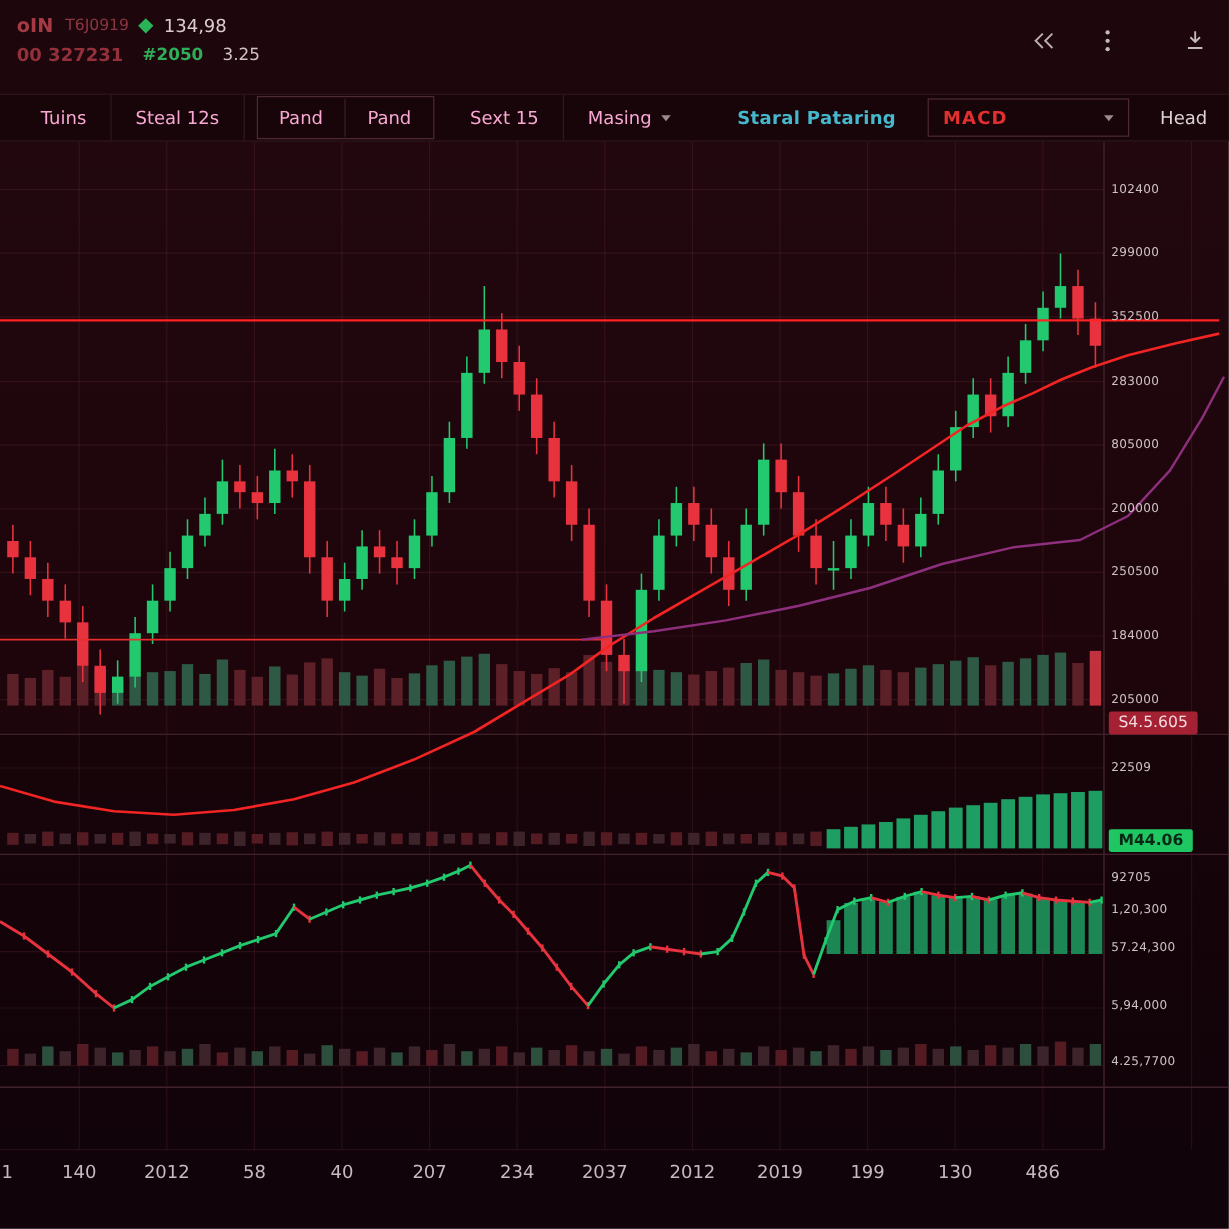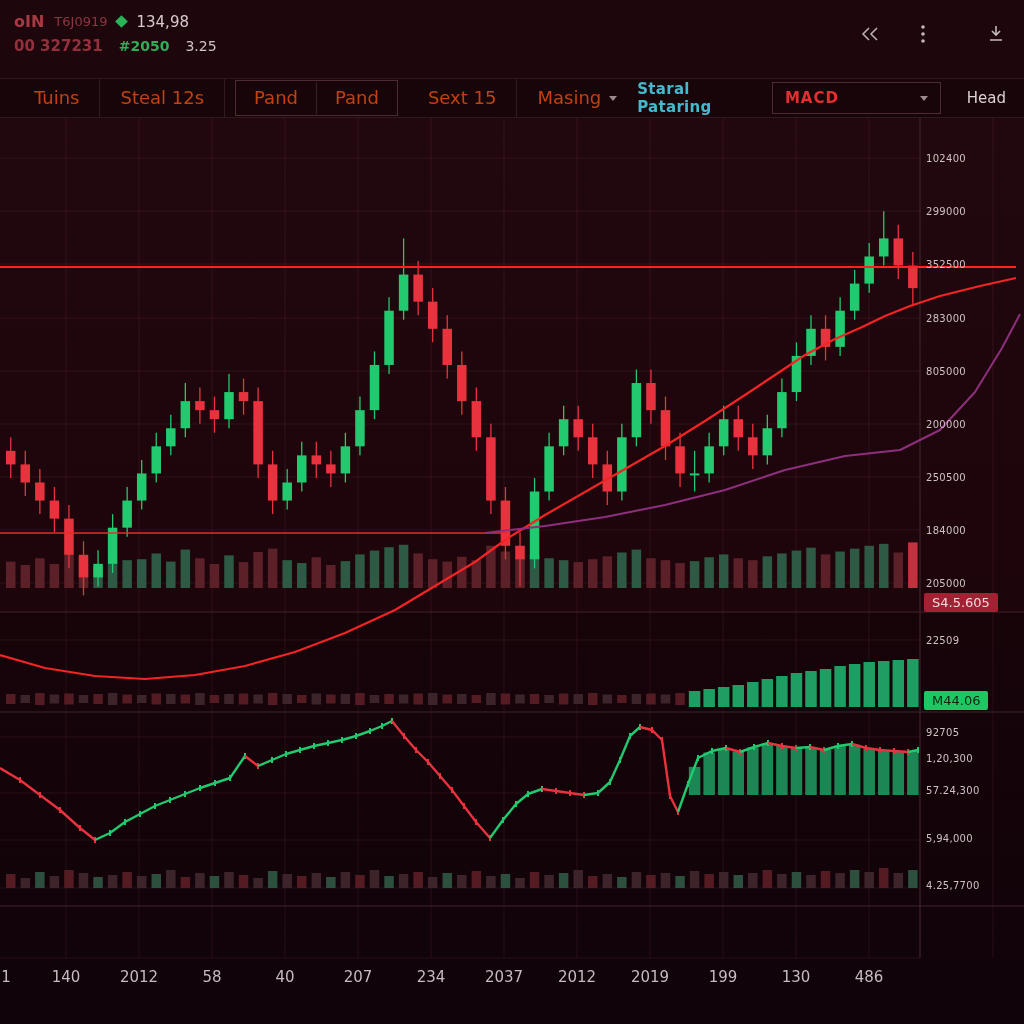--- a/index.html
+++ b/index.html
@@ -9,47 +9,47 @@
     font-family:"DejaVu Sans", sans-serif;
     -webkit-font-smoothing:antialiased;
   }
   #app{position:relative;width:1024px;height:1024px;}
   #chart-svg{position:absolute;left:0;top:0;z-index:1;}
   #axis-layer{position:absolute;left:0;top:0;width:1024px;height:1024px;z-index:4;pointer-events:none;}
   .ylab{position:absolute;transform:translateY(-50%);font-size:10px;color:#cdc2c5;letter-spacing:.3px;white-space:nowrap;}
   .xlab{position:absolute;transform:translateX(-50%);font-size:15px;color:#c6bbbf;}
   .badge{position:absolute;z-index:5;font-size:13px;padding:2px 8px;border-radius:2px;white-space:nowrap;}
   .badge-red{left:924px;top:593px;background:#a42134;color:#f2d9dd;}
-  .badge-green{left:924px;top:691px;background:#1fc763;color:#082814;font-weight:normal;}
+  .badge-green{left:924px;top:691px;background:#1fc763;color:#082814;font-weight:bold;}
 
   header{position:absolute;left:0;top:0;right:0;height:78px;z-index:6;background:#1d070d;}
   .h-line1{display:flex;align-items:center;gap:10px;padding:12px 0 0 14px;}
   .sym{color:#a63a44;font-weight:bold;font-size:16px;}
   .sym-sub{color:#8c3640;font-size:13px;}
   .diamond{width:9px;height:9px;background:#2bb457;transform:rotate(45deg);display:inline-block;}
   .price{color:#d9cbce;font-size:15px;}
   .h-line2{display:flex;align-items:center;gap:16px;padding:6px 16px 0 14px;}
   .r2l{color:#93303c;font-weight:bold;font-size:15px;}
   .r2m{color:#2fae57;font-weight:bold;font-size:14px;}
   .r2r{color:#cfc2c5;font-size:14px;}
   .h-icons{position:absolute;right:20px;top:24px;display:flex;align-items:center;gap:40px;}
   .h-icons svg{display:block;}
 
   #toolbar{position:absolute;left:0;top:78px;right:0;height:40px;z-index:6;background:#180509;
     border-top:1px solid #31181e;border-bottom:1px solid #31181e;display:flex;align-items:center;padding:0 14px;box-sizing:border-box;}
   #tabs{display:flex;align-items:center;height:100%;}
-  .tab{padding:0 20px;line-height:38px;color:#c2410c;font-size:18px;border-right:1px solid #33191f;cursor:pointer;display:flex;align-items:center;gap:8px;white-space:nowrap;}
+  .tab{padding:0 20px;line-height:38px;color:#f9a8d4;font-size:15px;border-right:1px solid #33191f;cursor:pointer;display:flex;align-items:center;gap:8px;white-space:nowrap;}
   #tabs > .tab:last-child{border-right:none;}
   .tab-box{display:flex;align-items:center;height:34px;border:1px solid #4e2a32;margin:0 10px;}
   .tab-box .tab{line-height:32px;border-right:none;padding:0 18px;}
   .tab-box .tab:first-child{border-right:1px solid #3a2026;}
   .caret{width:0;height:0;border-left:4px solid transparent;border-right:4px solid transparent;border-top:5px solid #9b8a8e;display:inline-block;}
   .tb-right{margin-left:auto;display:flex;align-items:center;}
   .pattern-label{color:#46b8cc;font-size:15px;font-weight:bold;letter-spacing:.3px;}
-  .macd-box{display:flex;align-items:center;justify-content:space-between;width:200px;height:32px;border:1px solid #4e2a32;padding:0 12px;margin-left:26px;box-sizing:border-box;cursor:pointer;}
+  .macd-box{display:flex;align-items:center;justify-content:space-between;width:168px;height:32px;border:1px solid #4e2a32;padding:0 12px;margin-left:26px;box-sizing:border-box;cursor:pointer;}
   .macd-label{color:#e23030;font-weight:bold;font-size:15px;letter-spacing:1px;}
   .head-label{color:#ddd2d5;font-size:15px;margin-left:26px;margin-right:4px;cursor:pointer;}
 </style>
 </head>
 <body>
 
 <div id="app">
 
   <svg id="chart-svg" width="1024" height="1024" viewBox="0 0 1024 1024">
       <rect x="0" y="118" width="1024" height="494" fill="rgba(150,40,55,0.05)"></rect>

